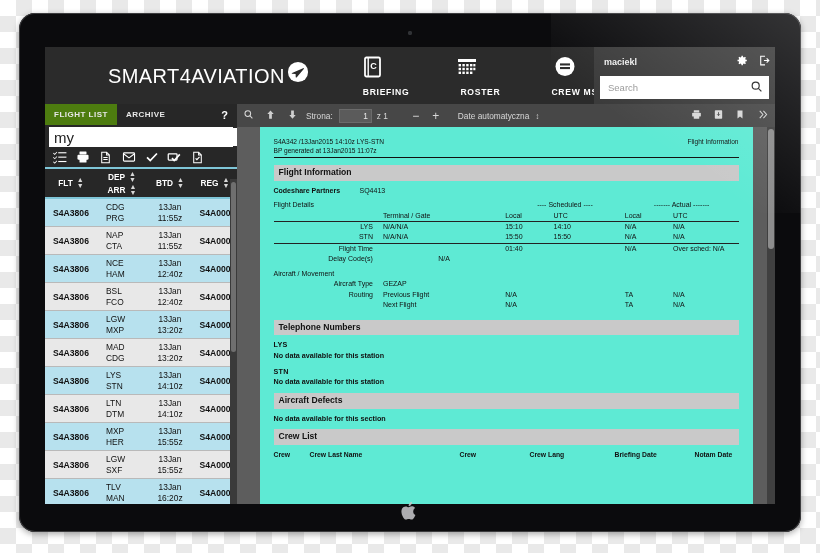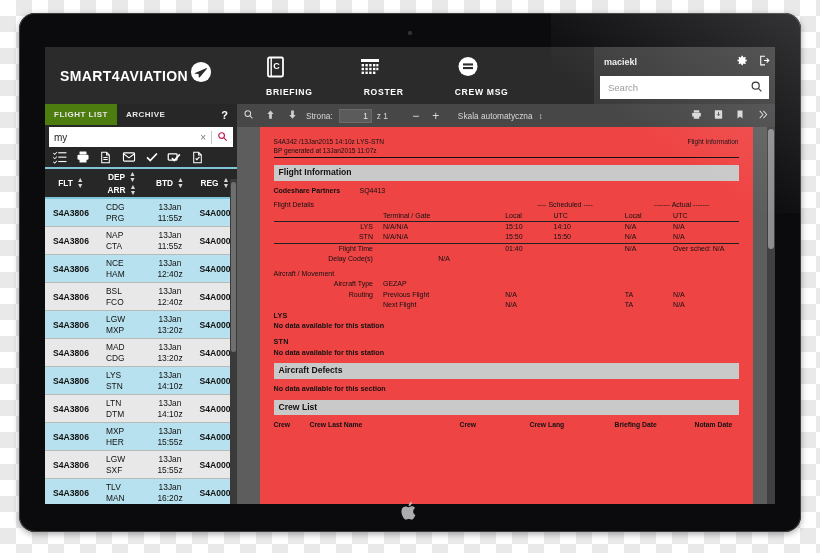--- a/index.html
+++ b/index.html
@@ -66,22 +66,23 @@
     background: #2b2b2b;
     display: flex;
     align-items: center;
   }
   #brand {
     display: flex; align-items: flex-start;
     margin-left: 15px;
     color: #fff;
   }
   #brand-text {
-    font-size: 14px; font-weight: bold; letter-spacing: .4px;
+    font-size: 20px; font-weight: normal; letter-spacing: .4px;
     line-height: 24px;
+    margin-left: 48px;
   }
   #brand-plane { margin-left: 2px; margin-top: -3px; }
 
   .hdr-nav {
     display: flex; align-items: center; gap: 24px;
     margin-left: 27px;
   }
   .nav-btn {
     display: flex; flex-direction: column; align-items: center;
     color: #fff; cursor: pointer; user-select: none;
@@ -144,21 +145,21 @@
     margin-left: auto; color: #fff; font-size: 11px; font-weight: bold;
     padding: 0 9px; display: flex; align-items: center; cursor: pointer;
   }
 
   #filter-row {
     margin: 2px 4px 0 4px; height: 20px;
     background: #fff; display: flex; align-items: center;
   }
   #filter-input {
     flex: 1; border: 0; outline: 0; height: 18px; padding-left: 5px;
-    font-size: 10px; color: #222; font-family: "Liberation Sans", sans-serif;
+    font-size: 15px; color: #222; font-family: "Liberation Sans", sans-serif;
   }
   #filter-clear { color: #777; font-size: 10px; padding: 0 5px; cursor: pointer; }
   #filter-div { width: 1px; height: 13px; background: #c8c8c8; }
   #filter-search { padding: 0 5px; cursor: pointer; }
 
   #list-toolbar {
     height: 22px; display: flex; align-items: center;
     gap: 0px; padding: 0 3px;
     border-bottom: 2px solid #7fc6d8;
   }
@@ -231,21 +232,21 @@
     margin-left: 12px; display: flex; align-items: center; gap: 6px;
     cursor: pointer;
   }
   #pt-right { margin-left: auto; display: flex; align-items: center; padding-right: 2px; }
 
   #pdf-doc-area {
     flex: 1; overflow: hidden; background: #5d5d5d;
     display: flex; justify-content: center;
   }
   #pdf-page {
-    width: 493px; background: #ef4444; padding: 11px 14px 0 14px;
+    width: 493px; background: #5eead4; padding: 11px 14px 0 14px;
     color: #111; font-size: 6.9px; line-height: 1.35;
     position: relative;
   }
   #pdf-scroll {
     position: absolute; right: 0; top: 23px; bottom: 0; width: 8px;
     background: #404040;
   }
   #pdf-scroll-thumb {
     position: absolute; left: 1px; top: 2px; width: 6px; height: 120px;
     background: #8d8d8d; border-radius: 3px;
@@ -635,21 +636,21 @@
             <svg width="11" height="11" viewBox="0 0 24 24" fill="#cfcfcf">
                 <path d="M12 21l-7-8h4V3h6v10h4z"></path>
               </svg>
           </span>
           <span id="pt-page-label">Strona:</span>
           <input id="pt-page-input" type="text" value="1" style="">
           <span id="pt-of">z 1</span>
           <span id="pt-zoomout">−</span>
           <span id="pt-zoomin">+</span>
           <span id="pt-scale">
-            <span>Skala automatyczna</span>
+            <span>Date automatyczna</span>
             <span>↕</span>
           </span>
           <span id="pt-right">
             <span class="pt-ic">
               <svg width="11" height="11" viewBox="0 0 24 24" fill="#d8d8d8">
                   <rect x="6" y="2.5" width="12" height="5" rx="1"></rect>
                   <rect x="2.5" y="8" width="19" height="8.5" rx="2"></rect>
                   <rect x="6" y="15" width="12" height="6.5" rx="1"></rect>
                 </svg>
             </span>
@@ -753,20 +754,21 @@
               <tr>
                 <td class="col-ind"></td>
                 <td>Next Flight</td>
                 <td colspan="2">N/A</td>
                 <td>TA</td>
                 <td>N/A</td>
               </tr>
             </tbody>
               </table>
 
+            <div class="sect-bar" style="margin-top:9px">Telephone Numbers</div>
             <div class="sub-h">LYS</div>
             <div class="sub-p">No data available for this station</div>
             <div class="sub-h">STN</div>
             <div class="sub-p">No data available for this station</div>
 
             <div class="sect-bar">Aircraft Defects</div>
             <div class="sub-p">No data available for this section</div>
 
             <div class="sect-bar">Crew List</div>
             <div class="crew-head">

